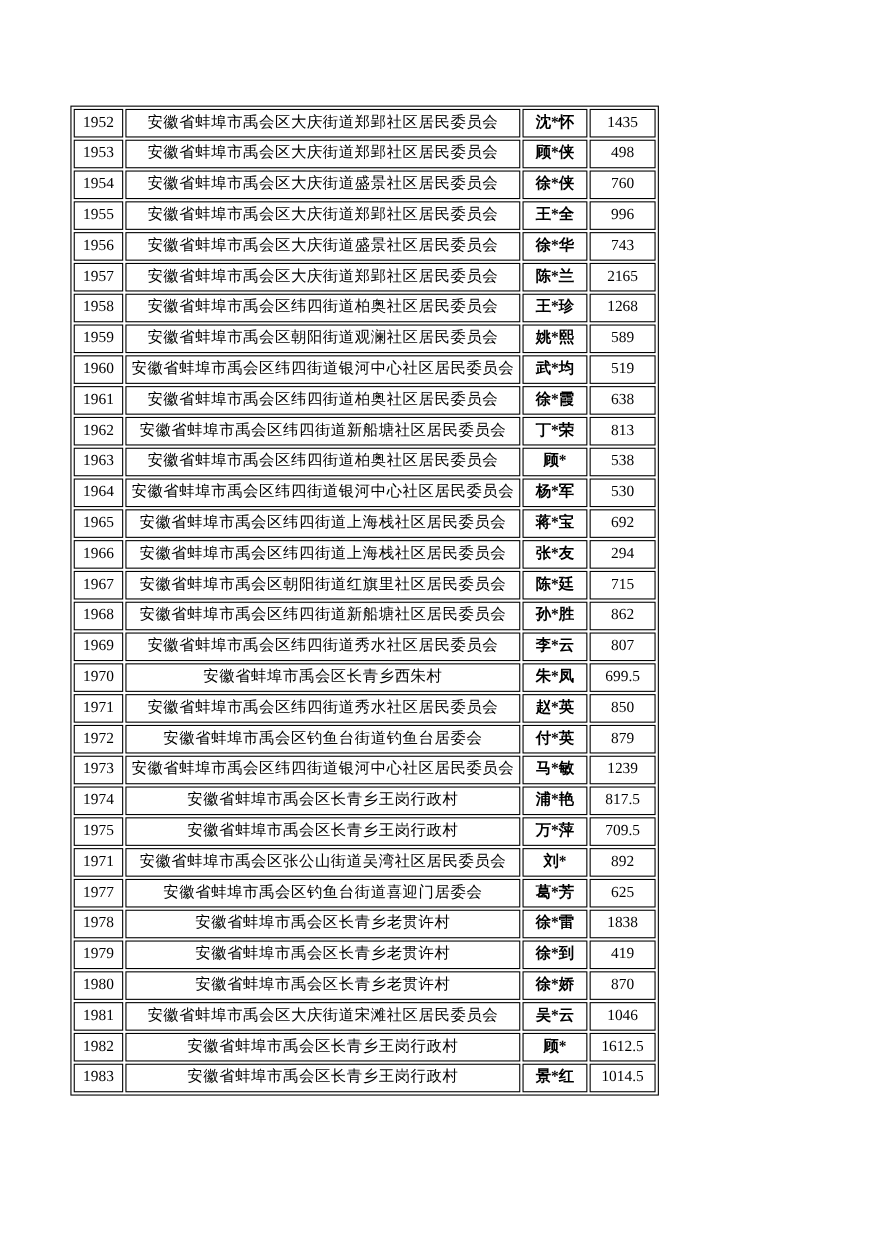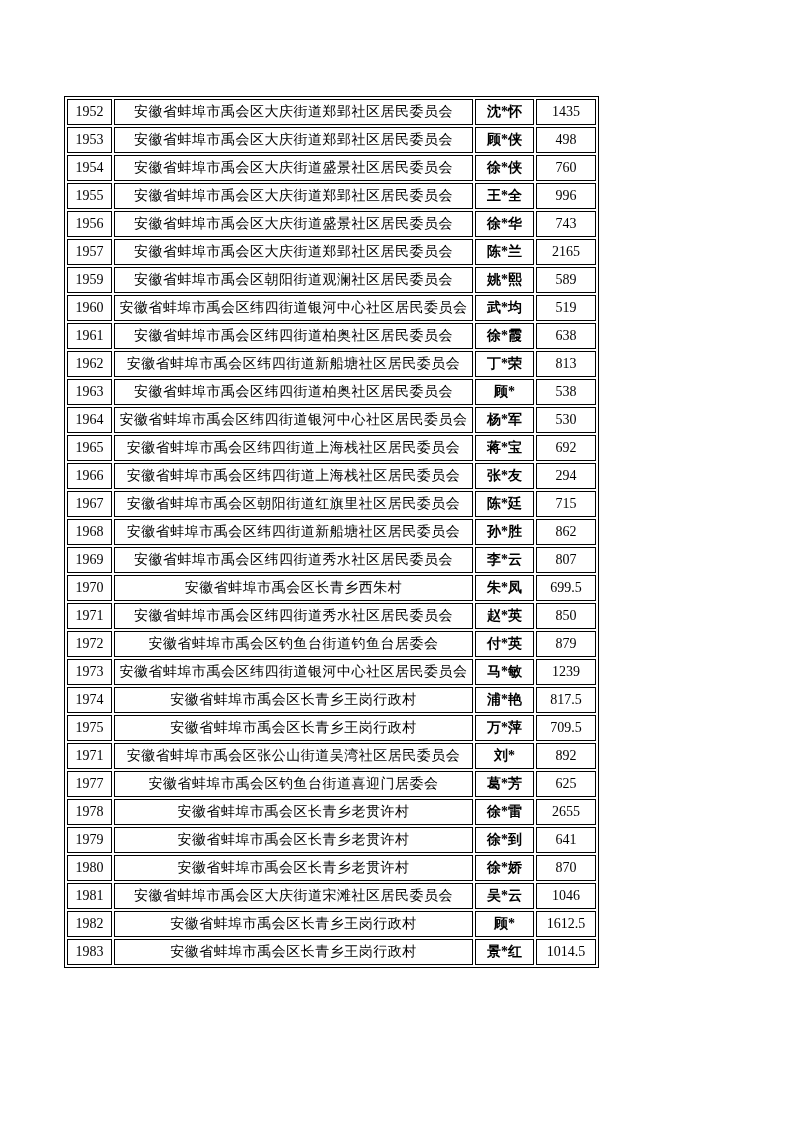--- a/index.html
+++ b/index.html
@@ -78,20 +78,26 @@
           <td class="col-name">徐*华</td>
           <td class="col-amount">743</td>
         </tr>
         <tr>
           <td class="col-serial">1957</td>
           <td class="col-organization">安徽省蚌埠市禹会区大庆街道郑郢社区居民委员会</td>
           <td class="col-name">陈*兰</td>
           <td class="col-amount">2165</td>
         </tr>
         <tr>
+          <td class="col-serial">1958</td>
+          <td class="col-organization">安徽省蚌埠市禹会区纬四街道柏奥社区居民委员会</td>
+          <td class="col-name">王*珍</td>
+          <td class="col-amount">1268</td>
+        </tr>
+        <tr>
           <td class="col-serial">1959</td>
           <td class="col-organization">安徽省蚌埠市禹会区朝阳街道观澜社区居民委员会</td>
           <td class="col-name">姚*熙</td>
           <td class="col-amount">589</td>
         </tr>
         <tr>
           <td class="col-serial">1960</td>
           <td class="col-organization">安徽省蚌埠市禹会区纬四街道银河中心社区居民委员会</td>
           <td class="col-name">武*均</td>
           <td class="col-amount">519</td>
@@ -195,27 +201,27 @@
         <tr>
           <td class="col-serial">1977</td>
           <td class="col-organization">安徽省蚌埠市禹会区钓鱼台街道喜迎门居委会</td>
           <td class="col-name">葛*芳</td>
           <td class="col-amount">625</td>
         </tr>
         <tr>
           <td class="col-serial">1978</td>
           <td class="col-organization">安徽省蚌埠市禹会区长青乡老贯许村</td>
           <td class="col-name">徐*雷</td>
-          <td class="col-amount">2655</td>
+          <td class="col-amount">1838</td>
         </tr>
         <tr>
           <td class="col-serial">1979</td>
           <td class="col-organization">安徽省蚌埠市禹会区长青乡老贯许村</td>
           <td class="col-name">徐*到</td>
-          <td class="col-amount">641</td>
+          <td class="col-amount">419</td>
         </tr>
         <tr>
           <td class="col-serial">1980</td>
           <td class="col-organization">安徽省蚌埠市禹会区长青乡老贯许村</td>
           <td class="col-name">徐*娇</td>
           <td class="col-amount">870</td>
         </tr>
         <tr>
           <td class="col-serial">1981</td>
           <td class="col-organization">安徽省蚌埠市禹会区大庆街道宋滩社区居民委员会</td>

